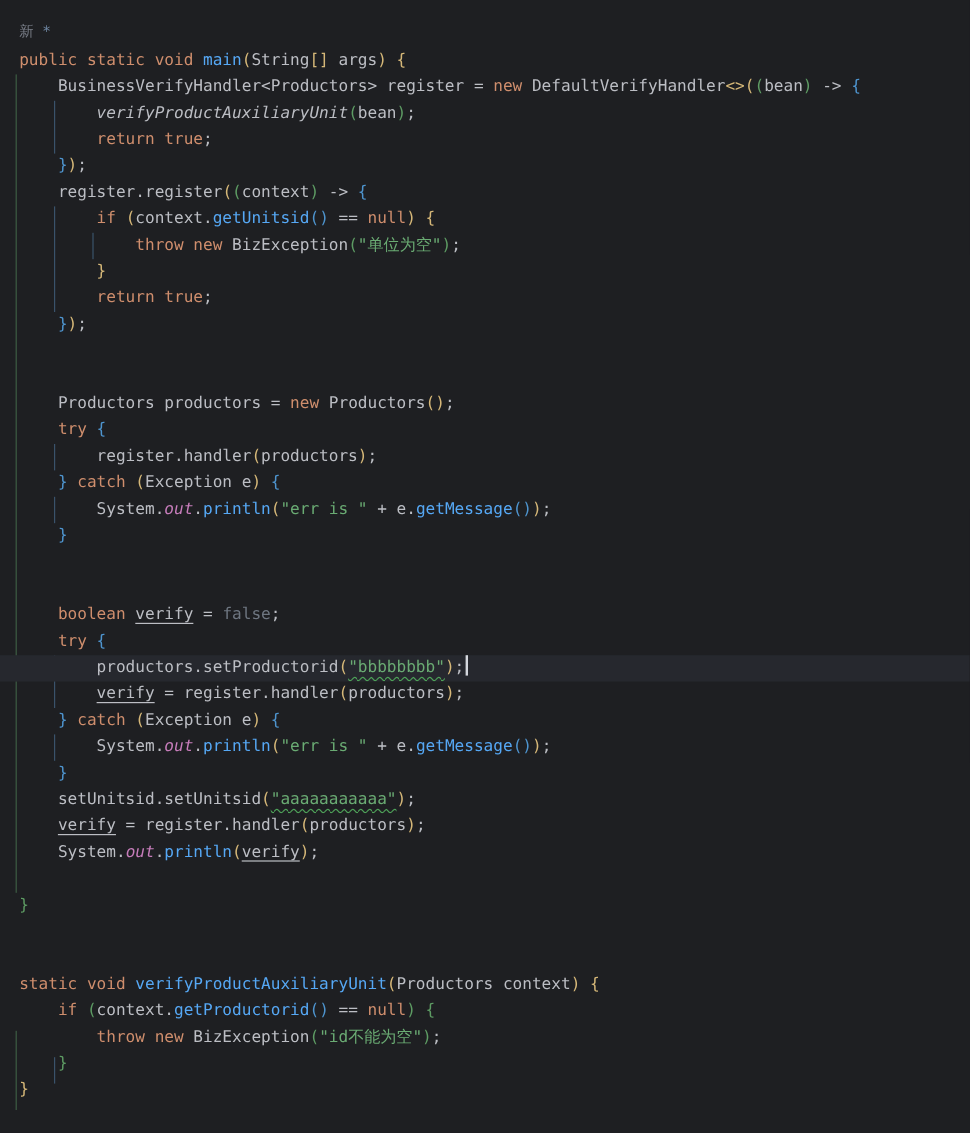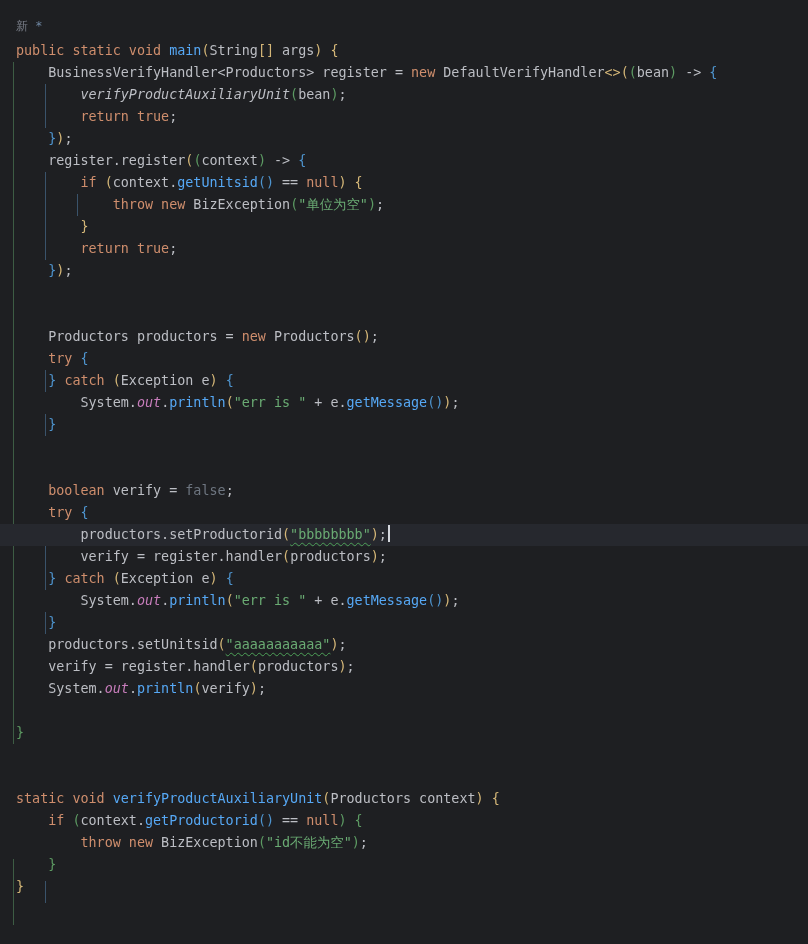--- a/index.html
+++ b/index.html
@@ -5,21 +5,21 @@
   html,body{margin:0;padding:0;background:#1e1f22;}
   body{width:808px;height:944px;overflow:hidden;position:relative;
        font-family:"DejaVu Sans Mono", monospace;}
   .editor{position:absolute;inset:0;background:#1e1f22;}
   .code{position:relative;padding:13px 0 0 16px;font-size:13.4px;color:#bcbec4;}
   .line{height:22px;line-height:22px;white-space:pre;position:relative;z-index:2;}
   .line.hint{height:27px;line-height:27px;font-size:12px;}
   .line.current{background:#26282e;margin-left:-16px;padding-left:16px;}
   .tok{white-space:pre;}
   .c-f,.c-mi{font-style:italic;}
-  .mod-u{text-underline-offset:3px;text-decoration-thickness:1px;}
+  .mod-u{text-decoration:underline;text-underline-offset:3px;text-decoration-thickness:1px;}
   .mod-sq{text-decoration:underline wavy #4da158;text-underline-offset:3px;text-decoration-thickness:1px;}
   .caret{display:inline-block;width:2px;height:17px;background:#d4d7dd;vertical-align:-3px;margin-left:1px;}
   .guide{position:absolute;width:1px;z-index:1;}
   .guide.green{background:#3d5c44;}
   .guide.blue{background:#3a536b;}
 </style>
 </head>
 <body>
 
 <div class="editor">
@@ -45,33 +45,34 @@
       <div class="line"><span class="tok c-d" style="color: rgb(188, 190, 196);">    register.register</span><span class="tok c-y" style="color: rgb(213, 183, 120);">(</span><span class="tok c-gr" style="color: rgb(93, 155, 99);">(</span><span class="tok c-d" style="color: rgb(188, 190, 196);">context</span><span class="tok c-gr" style="color: rgb(93, 155, 99);">)</span><span class="tok c-d" style="color: rgb(188, 190, 196);"> -&gt; </span><span class="tok c-b" style="color: rgb(78, 148, 206);">{</span></div>
       <div class="line"><span class="tok c-d" style="color: rgb(188, 190, 196);">        </span><span class="tok c-k" style="color: rgb(207, 142, 109);">if</span><span class="tok c-d" style="color: rgb(188, 190, 196);"> </span><span class="tok c-y" style="color: rgb(213, 183, 120);">(</span><span class="tok c-d" style="color: rgb(188, 190, 196);">context.</span><span class="tok c-m" style="color: rgb(86, 168, 245);">getUnitsid</span><span class="tok c-b" style="color: rgb(78, 148, 206);">(</span><span class="tok c-b" style="color: rgb(78, 148, 206);">)</span><span class="tok c-d" style="color: rgb(188, 190, 196);"> == </span><span class="tok c-k" style="color: rgb(207, 142, 109);">null</span><span class="tok c-y" style="color: rgb(213, 183, 120);">)</span><span class="tok c-y" style="color: rgb(213, 183, 120);"> {</span></div>
       <div class="line"><span class="tok c-d" style="color: rgb(188, 190, 196);">            </span><span class="tok c-k" style="color: rgb(207, 142, 109);">throw new</span><span class="tok c-d" style="color: rgb(188, 190, 196);"> BizException</span><span class="tok c-gr" style="color: rgb(93, 155, 99);">(</span><span class="tok c-s" style="color: rgb(106, 171, 115);">"单位为空"</span><span class="tok c-gr" style="color: rgb(93, 155, 99);">)</span><span class="tok c-d" style="color: rgb(188, 190, 196);">;</span></div>
       <div class="line"><span class="tok c-y" style="color: rgb(213, 183, 120);">        }</span></div>
       <div class="line"><span class="tok c-d" style="color: rgb(188, 190, 196);">        </span><span class="tok c-k" style="color: rgb(207, 142, 109);">return true</span><span class="tok c-d" style="color: rgb(188, 190, 196);">;</span></div>
       <div class="line"><span class="tok c-d" style="color: rgb(188, 190, 196);">    </span><span class="tok c-b" style="color: rgb(78, 148, 206);">}</span><span class="tok c-y" style="color: rgb(213, 183, 120);">)</span><span class="tok c-d" style="color: rgb(188, 190, 196);">;</span></div>
       <div class="line"></div>
       <div class="line"></div>
       <div class="line"><span class="tok c-d" style="color: rgb(188, 190, 196);">    Productors productors = </span><span class="tok c-k" style="color: rgb(207, 142, 109);">new</span><span class="tok c-d" style="color: rgb(188, 190, 196);"> Productors</span><span class="tok c-y" style="color: rgb(213, 183, 120);">(</span><span class="tok c-y" style="color: rgb(213, 183, 120);">)</span><span class="tok c-d" style="color: rgb(188, 190, 196);">;</span></div>
       <div class="line"><span class="tok c-d" style="color: rgb(188, 190, 196);">    </span><span class="tok c-k" style="color: rgb(207, 142, 109);">try</span><span class="tok c-d" style="color: rgb(188, 190, 196);"> </span><span class="tok c-b" style="color: rgb(78, 148, 206);">{</span></div>
+      <div class="line"><span class="tok c-d" style="color: rgb(188, 190, 196);">        register.handler</span><span class="tok c-y" style="color: rgb(213, 183, 120);">(</span><span class="tok c-d" style="color: rgb(188, 190, 196);">productors</span><span class="tok c-y" style="color: rgb(213, 183, 120);">)</span><span class="tok c-d" style="color: rgb(188, 190, 196);">;</span></div>
       <div class="line"><span class="tok c-d" style="color: rgb(188, 190, 196);">    </span><span class="tok c-b" style="color: rgb(78, 148, 206);">}</span><span class="tok c-d" style="color: rgb(188, 190, 196);"> </span><span class="tok c-k" style="color: rgb(207, 142, 109);">catch</span><span class="tok c-d" style="color: rgb(188, 190, 196);"> </span><span class="tok c-y" style="color: rgb(213, 183, 120);">(</span><span class="tok c-d" style="color: rgb(188, 190, 196);">Exception e</span><span class="tok c-y" style="color: rgb(213, 183, 120);">)</span><span class="tok c-d" style="color: rgb(188, 190, 196);"> </span><span class="tok c-b" style="color: rgb(78, 148, 206);">{</span></div>
       <div class="line"><span class="tok c-d" style="color: rgb(188, 190, 196);">        System.</span><span class="tok c-f" style="color: rgb(199, 125, 187);">out</span><span class="tok c-d" style="color: rgb(188, 190, 196);">.</span><span class="tok c-m" style="color: rgb(86, 168, 245);">println</span><span class="tok c-y" style="color: rgb(213, 183, 120);">(</span><span class="tok c-s" style="color: rgb(106, 171, 115);">"err is "</span><span class="tok c-d" style="color: rgb(188, 190, 196);"> + e.</span><span class="tok c-m" style="color: rgb(86, 168, 245);">getMessage</span><span class="tok c-b" style="color: rgb(78, 148, 206);">(</span><span class="tok c-b" style="color: rgb(78, 148, 206);">)</span><span class="tok c-y" style="color: rgb(213, 183, 120);">)</span><span class="tok c-d" style="color: rgb(188, 190, 196);">;</span></div>
       <div class="line"><span class="tok c-b" style="color: rgb(78, 148, 206);">    }</span></div>
       <div class="line"></div>
       <div class="line"></div>
       <div class="line"><span class="tok c-d" style="color: rgb(188, 190, 196);">    </span><span class="tok c-k" style="color: rgb(207, 142, 109);">boolean</span><span class="tok c-d" style="color: rgb(188, 190, 196);"> </span><span class="tok c-d mod-u" style="color: rgb(188, 190, 196);">verify</span><span class="tok c-d" style="color: rgb(188, 190, 196);"> = </span><span class="tok c-fa" style="color: rgb(110, 118, 129);">false</span><span class="tok c-d" style="color: rgb(188, 190, 196);">;</span></div>
       <div class="line"><span class="tok c-d" style="color: rgb(188, 190, 196);">    </span><span class="tok c-k" style="color: rgb(207, 142, 109);">try</span><span class="tok c-d" style="color: rgb(188, 190, 196);"> </span><span class="tok c-b" style="color: rgb(78, 148, 206);">{</span></div>
       <div class="line current"><span class="tok c-d" style="color: rgb(188, 190, 196);">        productors.setProductorid</span><span class="tok c-y" style="color: rgb(213, 183, 120);">(</span><span class="tok c-s mod-sq" style="color: rgb(106, 171, 115);">"bbbbbbbb"</span><span class="tok c-y" style="color: rgb(213, 183, 120);">)</span><span class="tok c-d" style="color: rgb(188, 190, 196);">;</span><span class="caret" style="background: rgb(212, 215, 221);"></span></div>
       <div class="line"><span class="tok c-d" style="color: rgb(188, 190, 196);">        </span><span class="tok c-d mod-u" style="color: rgb(188, 190, 196);">verify</span><span class="tok c-d" style="color: rgb(188, 190, 196);"> = register.handler</span><span class="tok c-y" style="color: rgb(213, 183, 120);">(</span><span class="tok c-d" style="color: rgb(188, 190, 196);">productors</span><span class="tok c-y" style="color: rgb(213, 183, 120);">)</span><span class="tok c-d" style="color: rgb(188, 190, 196);">;</span></div>
       <div class="line"><span class="tok c-d" style="color: rgb(188, 190, 196);">    </span><span class="tok c-b" style="color: rgb(78, 148, 206);">}</span><span class="tok c-d" style="color: rgb(188, 190, 196);"> </span><span class="tok c-k" style="color: rgb(207, 142, 109);">catch</span><span class="tok c-d" style="color: rgb(188, 190, 196);"> </span><span class="tok c-y" style="color: rgb(213, 183, 120);">(</span><span class="tok c-d" style="color: rgb(188, 190, 196);">Exception e</span><span class="tok c-y" style="color: rgb(213, 183, 120);">)</span><span class="tok c-d" style="color: rgb(188, 190, 196);"> </span><span class="tok c-b" style="color: rgb(78, 148, 206);">{</span></div>
       <div class="line"><span class="tok c-d" style="color: rgb(188, 190, 196);">        System.</span><span class="tok c-f" style="color: rgb(199, 125, 187);">out</span><span class="tok c-d" style="color: rgb(188, 190, 196);">.</span><span class="tok c-m" style="color: rgb(86, 168, 245);">println</span><span class="tok c-y" style="color: rgb(213, 183, 120);">(</span><span class="tok c-s" style="color: rgb(106, 171, 115);">"err is "</span><span class="tok c-d" style="color: rgb(188, 190, 196);"> + e.</span><span class="tok c-m" style="color: rgb(86, 168, 245);">getMessage</span><span class="tok c-b" style="color: rgb(78, 148, 206);">(</span><span class="tok c-b" style="color: rgb(78, 148, 206);">)</span><span class="tok c-y" style="color: rgb(213, 183, 120);">)</span><span class="tok c-d" style="color: rgb(188, 190, 196);">;</span></div>
       <div class="line"><span class="tok c-b" style="color: rgb(78, 148, 206);">    }</span></div>
-      <div class="line"><span class="tok c-d" style="color: rgb(188, 190, 196);">    productors.setUnitsid</span><span class="tok c-y" style="color: rgb(213, 183, 120);">(</span><span class="tok c-s mod-sq" style="color: rgb(106, 171, 115);">"aaaaaaaaaaa"</span><span class="tok c-y" style="color: rgb(213, 183, 120);">)</span><span class="tok c-d" style="color: rgb(188, 190, 196);">;</span></div>
+      <div class="line"><span class="tok c-d" style="color: rgb(188, 190, 196);">    setUnitsid.setUnitsid</span><span class="tok c-y" style="color: rgb(213, 183, 120);">(</span><span class="tok c-s mod-sq" style="color: rgb(106, 171, 115);">"aaaaaaaaaaa"</span><span class="tok c-y" style="color: rgb(213, 183, 120);">)</span><span class="tok c-d" style="color: rgb(188, 190, 196);">;</span></div>
       <div class="line"><span class="tok c-d" style="color: rgb(188, 190, 196);">    </span><span class="tok c-d mod-u" style="color: rgb(188, 190, 196);">verify</span><span class="tok c-d" style="color: rgb(188, 190, 196);"> = register.handler</span><span class="tok c-y" style="color: rgb(213, 183, 120);">(</span><span class="tok c-d" style="color: rgb(188, 190, 196);">productors</span><span class="tok c-y" style="color: rgb(213, 183, 120);">)</span><span class="tok c-d" style="color: rgb(188, 190, 196);">;</span></div>
       <div class="line"><span class="tok c-d" style="color: rgb(188, 190, 196);">    System.</span><span class="tok c-f" style="color: rgb(199, 125, 187);">out</span><span class="tok c-d" style="color: rgb(188, 190, 196);">.</span><span class="tok c-m" style="color: rgb(86, 168, 245);">println</span><span class="tok c-y" style="color: rgb(213, 183, 120);">(</span><span class="tok c-d mod-u" style="color: rgb(188, 190, 196);">verify</span><span class="tok c-y" style="color: rgb(213, 183, 120);">)</span><span class="tok c-d" style="color: rgb(188, 190, 196);">;</span></div>
       <div class="line"></div>
       <div class="line"><span class="tok c-gr" style="color: rgb(93, 155, 99);">}</span></div>
       <div class="line"></div>
       <div class="line"></div>
       <div class="line"><span class="tok c-k" style="color: rgb(207, 142, 109);">static void</span><span class="tok c-d" style="color: rgb(188, 190, 196);"> </span><span class="tok c-m" style="color: rgb(86, 168, 245);">verifyProductAuxiliaryUnit</span><span class="tok c-y" style="color: rgb(213, 183, 120);">(</span><span class="tok c-d" style="color: rgb(188, 190, 196);">Productors context</span><span class="tok c-y" style="color: rgb(213, 183, 120);">)</span><span class="tok c-y" style="color: rgb(213, 183, 120);"> {</span></div>
       <div class="line"><span class="tok c-d" style="color: rgb(188, 190, 196);">    </span><span class="tok c-k" style="color: rgb(207, 142, 109);">if</span><span class="tok c-d" style="color: rgb(188, 190, 196);"> </span><span class="tok c-gr" style="color: rgb(93, 155, 99);">(</span><span class="tok c-d" style="color: rgb(188, 190, 196);">context.</span><span class="tok c-m" style="color: rgb(86, 168, 245);">getProductorid</span><span class="tok c-b" style="color: rgb(78, 148, 206);">(</span><span class="tok c-b" style="color: rgb(78, 148, 206);">)</span><span class="tok c-d" style="color: rgb(188, 190, 196);"> == </span><span class="tok c-k" style="color: rgb(207, 142, 109);">null</span><span class="tok c-gr" style="color: rgb(93, 155, 99);">)</span><span class="tok c-gr" style="color: rgb(93, 155, 99);"> {</span></div>
       <div class="line"><span class="tok c-d" style="color: rgb(188, 190, 196);">        </span><span class="tok c-k" style="color: rgb(207, 142, 109);">throw new</span><span class="tok c-d" style="color: rgb(188, 190, 196);"> BizException</span><span class="tok c-gr" style="color: rgb(93, 155, 99);">(</span><span class="tok c-s" style="color: rgb(106, 171, 115);">"id不能为空"</span><span class="tok c-gr" style="color: rgb(93, 155, 99);">)</span><span class="tok c-d" style="color: rgb(188, 190, 196);">;</span></div>
       <div class="line"><span class="tok c-gr" style="color: rgb(93, 155, 99);">    }</span></div>

